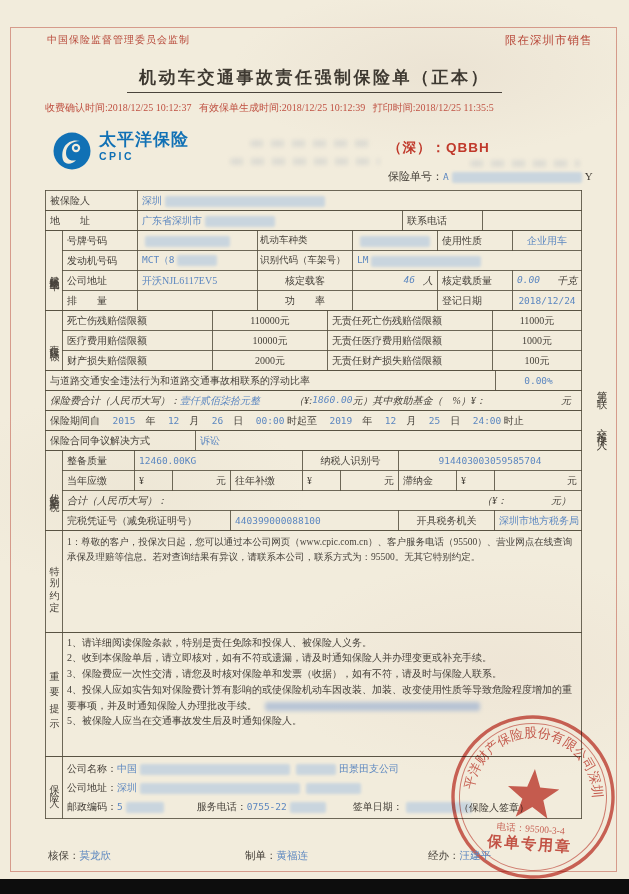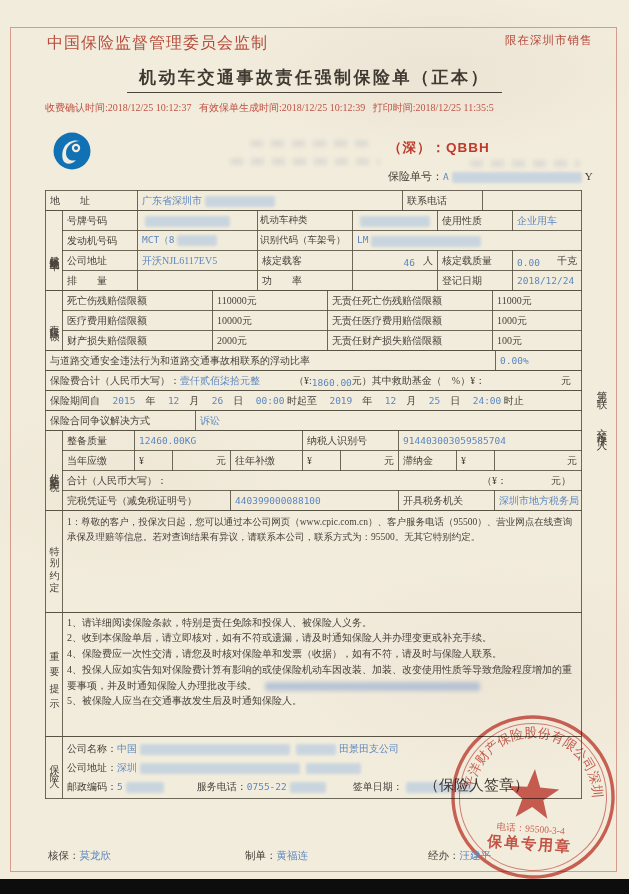--- a/index.html
+++ b/index.html
@@ -11,50 +11,50 @@
       radial-gradient(ellipse 260px 140px at 20% 55%, rgba(220,210,190,.2), transparent 70%),
       radial-gradient(ellipse 320px 160px at 80% 75%, rgba(225,205,190,.22), transparent 70%);
     overflow:hidden;
     font-family:"Liberation Serif", serif;
     color:#46413a;
   }
   .abs{position:absolute;}
   .red{color:#b8493a;}
   .redframe{position:absolute;left:10px;top:27px;width:605px;height:843px;border:1px solid rgba(186,74,58,.5);pointer-events:none;}
   .bottomstrip{position:absolute;left:0;bottom:0;width:629px;height:15px;background:#0d0d0d;}
-  .hdr-left{left:47px;top:33px;font-size:16px;letter-spacing:1px;}
+  .hdr-left{left:47px;top:33px;font-size:10px;letter-spacing:1px;}
   .hdr-right{left:505px;top:33px;font-size:11.5px;letter-spacing:1px;}
   .title-wrap{left:0;top:66px;width:629px;text-align:center;}
   .title{display:inline-block;font-family:"Liberation Sans",sans-serif;font-weight:bold;font-size:17px;letter-spacing:2.5px;color:#3e3931;border-bottom:1px solid #4a443b;padding:0 12px 3px 12px;}
   .timestamps{left:45px;top:101px;width:590px;font-size:10px;color:#c05243;white-space:pre;overflow:hidden;}
   .logo{left:52px;top:131px;display:flex;align-items:flex-start;}
   .logo-text{margin-left:7px;}
   .logo-cn{font-family:"Liberation Sans",sans-serif;font-weight:bold;font-size:17px;color:#1171b5;letter-spacing:1px;line-height:1.1;}
   .logo-en{font-family:"Liberation Sans",sans-serif;font-weight:bold;font-size:10.5px;color:#1171b5;letter-spacing:2.5px;}
   .branch-code{left:388px;top:139px;font-family:"Liberation Sans",sans-serif;font-weight:bold;font-size:13.5px;color:#c0392b;letter-spacing:1px;}
   .policy-no{left:388px;top:169px;font-size:11px;color:#3f3a33;}
   .form{position:absolute;left:45px;top:191px;width:537px;font-size:10px;}
   table{width:537px;border-collapse:collapse;table-layout:fixed;margin-top:-1px;}
   td{border:1px solid rgba(86,80,63,.85);padding:1.5px 4px;height:16px;overflow:hidden;white-space:nowrap;vertical-align:middle;}
-  .c{text-align:left;}
+  .c{text-align:center;}
   .tight{font-size:9.5px;padding:1.5px 2px;}
   .sidecell{padding:0;text-align:center;}
   .vtext{writing-mode:vertical-rl;text-orientation:upright;margin:0 auto;line-height:1;}
   .ls1{letter-spacing:1px;} .ls2{letter-spacing:2px;} .ls7{letter-spacing:7px;}
   .ls12{letter-spacing:12px;} .ls16{letter-spacing:16px;}
   .v{color:#5c87c0;font-family:"DejaVu Sans Mono",monospace;font-size:9.5px;}
   .vc{color:#5c87c0;}
   .redact{display:inline-block;vertical-align:middle;height:11px;border-radius:2px;background:#a9c3e0;opacity:.55;filter:blur(1.6px);margin:0 3px;}
-  .flexrow{display:flex;align-items:flex-end;width:100%;}
+  .flexrow{display:flex;align-items:flex-start;width:100%;font-style:italic;}
   .wrapcell{white-space:normal;vertical-align:top;}
   .special-text{font-size:9.5px;line-height:1.6;padding-top:2px;}
   .note-item{font-size:10px;line-height:1.58;white-space:normal;}
   .blue-blur{display:inline-block;vertical-align:middle;width:215px;height:9px;background:#7f9fd0;opacity:.5;filter:blur(2px);margin-left:8px;border-radius:2px;}
   .insurer-line{line-height:1.9;}
-  .sign-note{position:absolute;right:52px;bottom:3px;font-size:15px;color:#3f3a33;}
+  .sign-note{position:absolute;right:52px;bottom:3px;font-size:10px;color:#3f3a33;}
   .stamp{left:444px;top:708px;width:178px;height:178px;mix-blend-mode:multiply;transform:rotate(4deg);}
   .footer{left:0;top:849px;width:629px;font-size:10.5px;}
   .footer span.lbl{color:#46413a;}
   .f1{position:absolute;left:48px;} .f2{position:absolute;left:245px;} .f3{position:absolute;left:428px;}
   .sidemargin{left:596px;top:382px;font-size:10.5px;color:#3e3931;}
   .sidemargin .vtext{letter-spacing:4px;display:block;}
   .gapv{height:26px;}
   .ghost{position:absolute;background:repeating-linear-gradient(90deg, rgba(120,140,170,.16) 0 13px, transparent 13px 21px);filter:blur(2px);height:7px;border-radius:3px;}
   .pv{margin:0 10px;}
 </style>
@@ -74,28 +74,44 @@
   </div>
   <div class="abs timestamps">收费确认时间:2018/12/25 10:12:37   有效保单生成时间:2018/12/25 10:12:39   打印时间:2018/12/25 11:35:5</div>
 
   <div class="abs logo">
     <svg width="40" height="40" viewBox="0 0 40 40">
       <circle cx="20" cy="20" r="18.5" fill="#1171b5"></circle>
       <path d="M11,29 C8,17 16,7 28,10 C20,10 14,15 14,22 C14,28 19,31 24,29 C20,34 13,34 11,29 Z" fill="#f2ecdc"></path>
       <circle cx="24" cy="17" r="4.2" fill="#f2ecdc"></circle>
       <circle cx="24" cy="17" r="2" fill="#1171b5"></circle>
     </svg>
+    <div class="logo-text">
+      <div class="logo-cn">太平洋保险</div>
+      <div class="logo-en">CPIC</div>
+    </div>
   </div>
   <div class="abs branch-code">（深）：QBBH</div>
   <div class="abs policy-no">
     <span>保险单号：</span><span class="v">A</span><span class="redact" style="width:130px;"></span><span>Y</span>
   </div>
 
   <div class="form">
 
+    <table>
+        <colgroup>
+          <col style="width:92px">
+          <col>
+        </colgroup>
+      <tbody>
+          <tr>
+            <td>被保险人</td>
+          <td><span class="vc">深圳</span><span class="redact" style="width:160px;"></span></td>
+          </tr>
+    </tbody>
+      </table>
     <table>
         <colgroup>
           <col style="width:92px">
           <col style="width:265px">
           <col style="width:80px">
           <col>
         </colgroup>
       <tbody>
           <tr>
             <td>地　　址</td>
@@ -335,21 +351,21 @@
           <col>
         </colgroup>
       <tbody>
           <tr style="height:124px;">
         <td class="sidecell">
               <div class="vtext ls16">重要提示</div>
             </td>
         <td class="wrapcell">
           <div class="note-item">1、请详细阅读保险条款，特别是责任免除和投保人、被保险人义务。</div>
           <div class="note-item">2、收到本保险单后，请立即核对，如有不符或遗漏，请及时通知保险人并办理变更或补充手续。</div>
-          <div class="note-item">4、保险费应一次性交清，请您及时核对保险单和发票（收据），如有不符，请及时与保险人联系。</div>
+          <div class="note-item">3、保险费应一次性交清，请您及时核对保险单和发票（收据），如有不符，请及时与保险人联系。</div>
           <div class="note-item"><span>4、投保人应如实告知对保险费计算有影响的或使保险机动车因改装、加装、改变使用性质等导致危险程度增加的重要事项，并及时通知保险人办理批改手续。</span><span class="blue-blur"></span></div>
           <div class="note-item">5、被保险人应当在交通事故发生后及时通知保险人。</div>
         </td>
       </tr>
     </tbody>
       </table>
 
     <table>
         <colgroup>
           <col style="width:17px">

